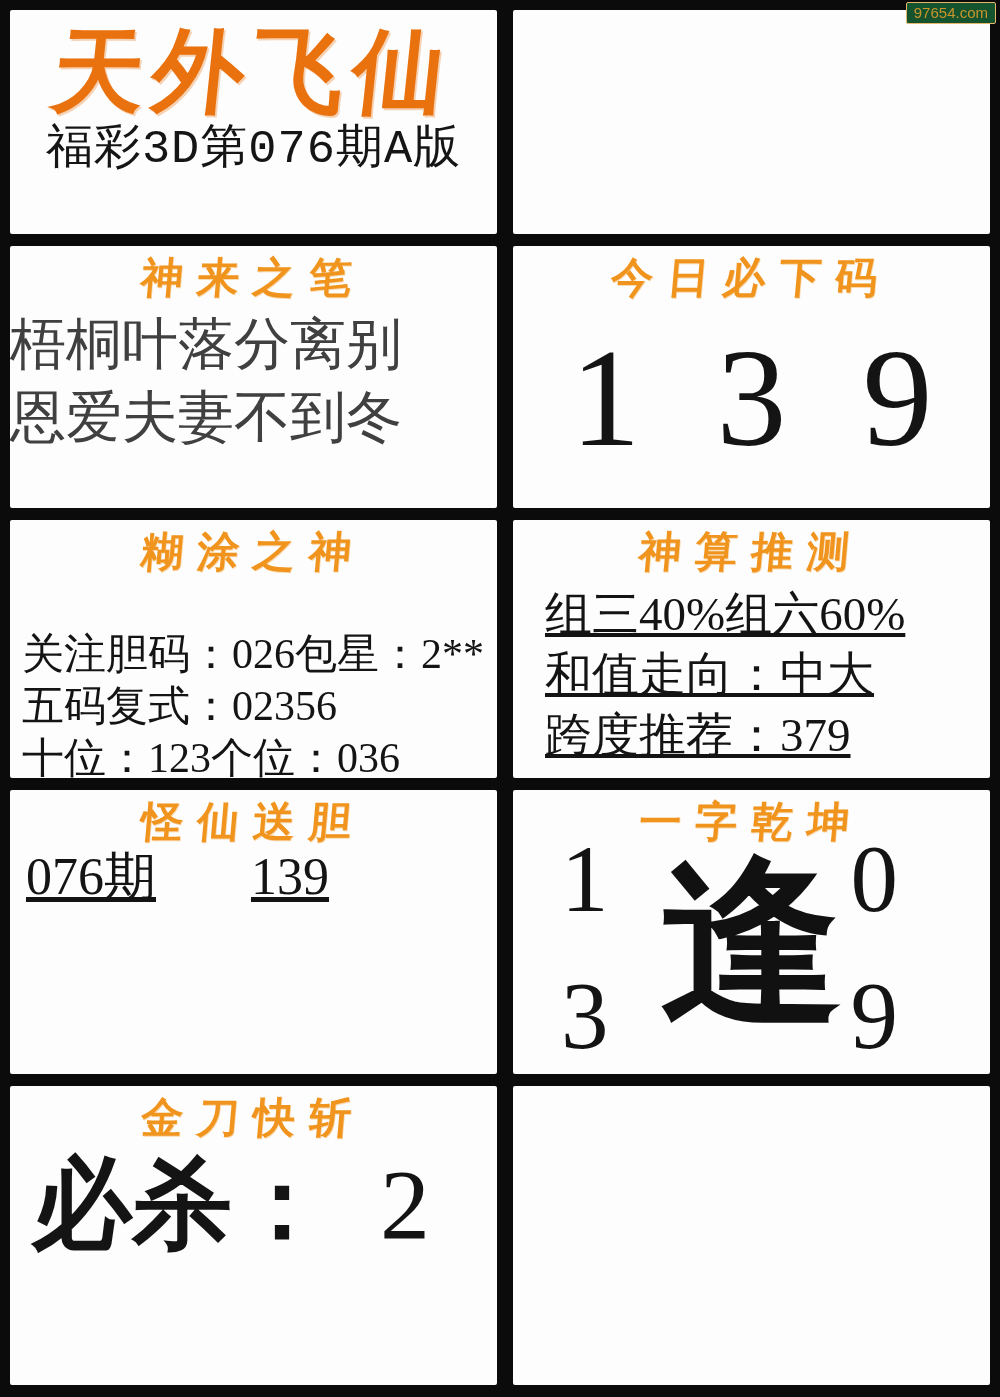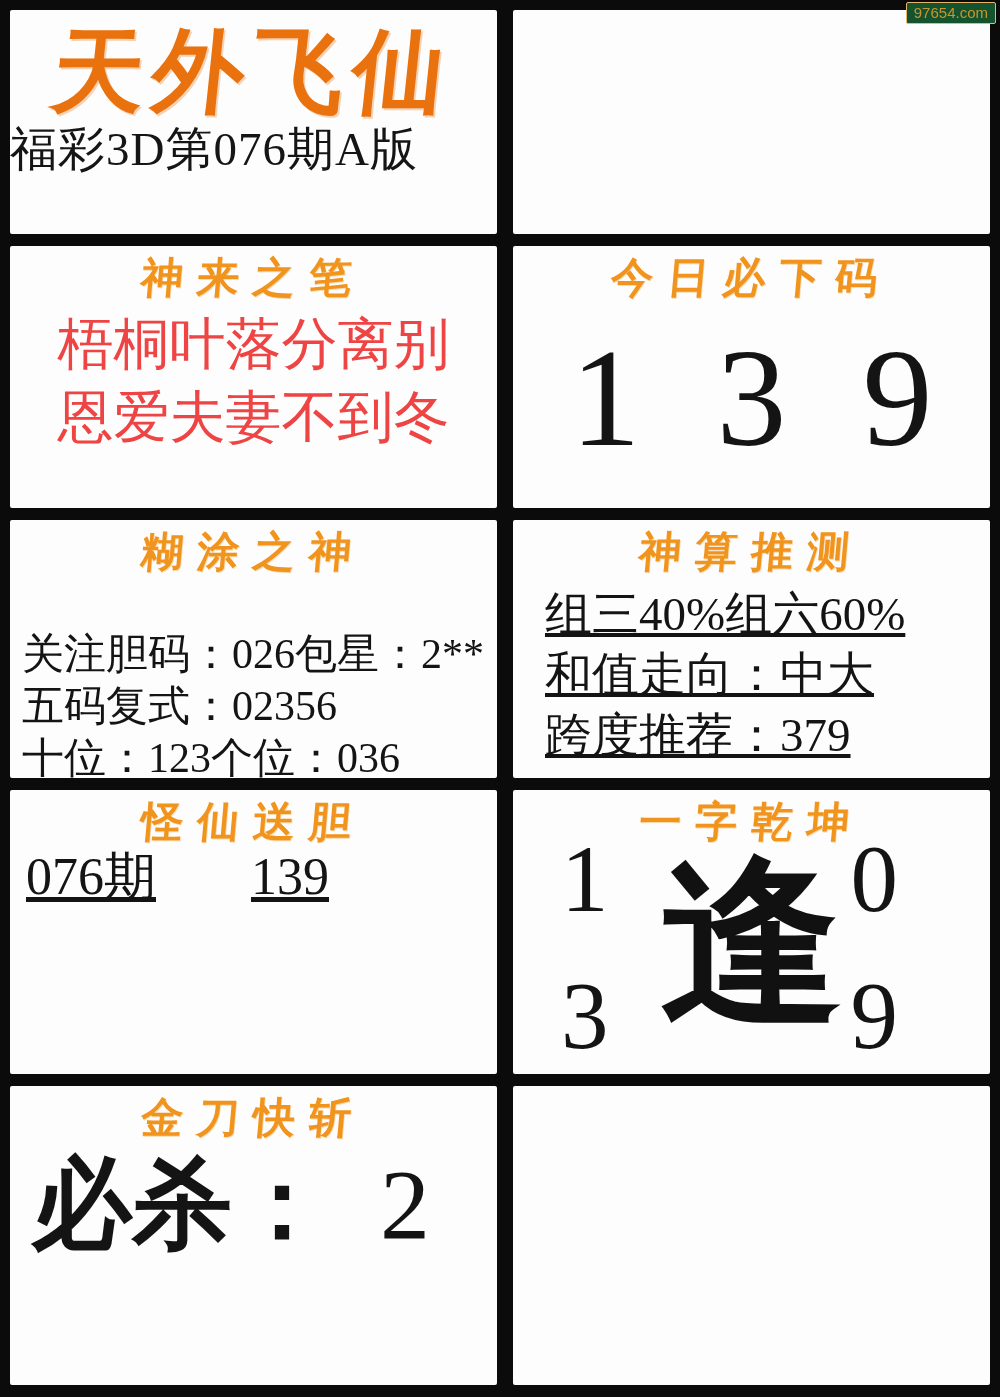--- a/index.html
+++ b/index.html
@@ -45,30 +45,31 @@
     text-align:center;
     font-size:92px;
     line-height:1.05;
     letter-spacing:8px;
     padding-top:14px;
     transform:skewX(-6deg);
     text-shadow:2px 2px 0 rgba(233,114,15,.30);
   }
   .masthead-subtitle {
     color:#151515;
-    text-align:left;
+    text-align:center;
     font-size:47px;
     line-height:1.05;
     margin-top:4px;
     letter-spacing:1px;
+    font-family:Liberation Mono, monospace;
   }
   
   .poem-line {
-    color:#ef4444;
-    text-align:center;
+    color:#404040;
+    text-align:left;
     font-size:56px;
     line-height:1.3;
     white-space:nowrap;
   }
   .poem-block { margin-top:6px; }
   
   .big-digits {
     display:flex; justify-content:center;
     gap:76px;
     margin-top:26px;

